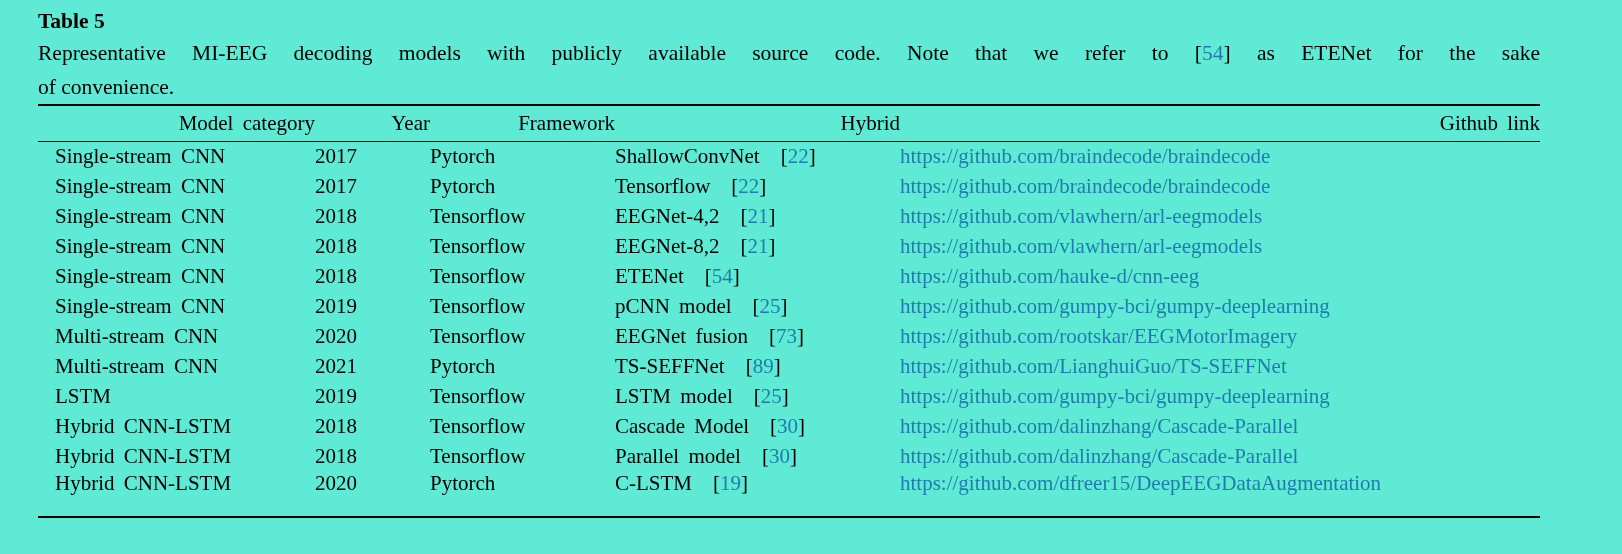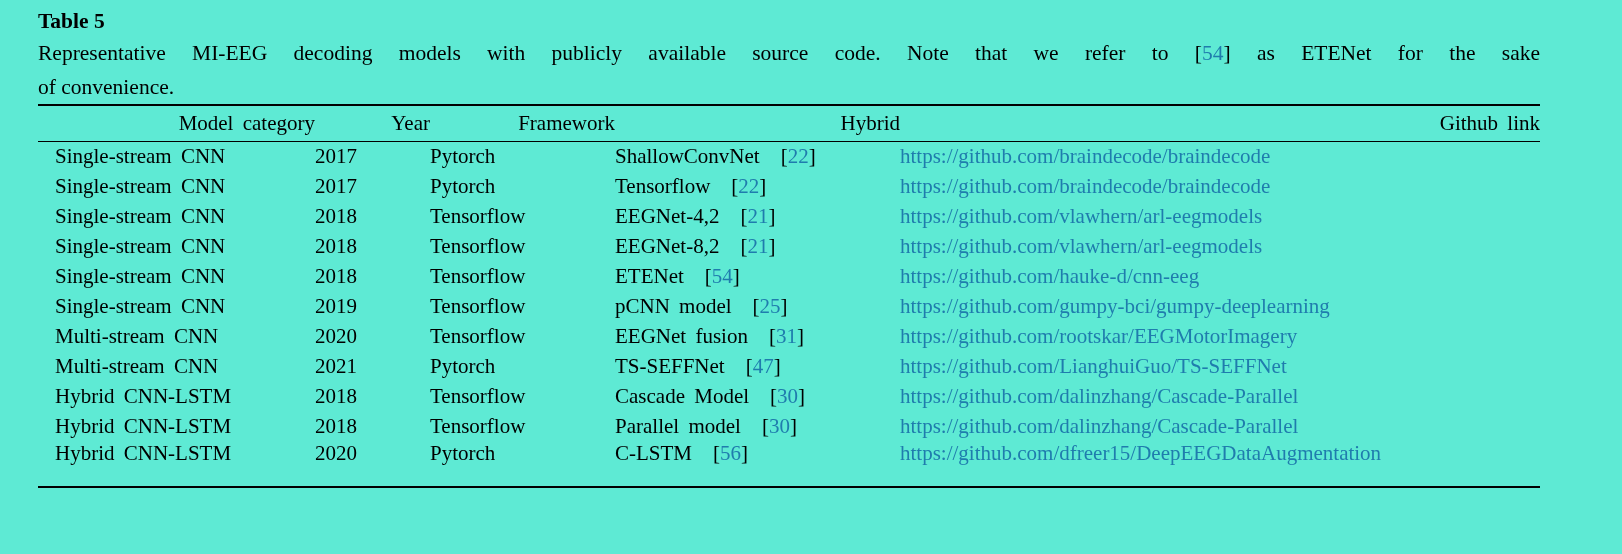--- a/index.html
+++ b/index.html
@@ -130,32 +130,39 @@
     <td>2019</td>
     <td>Tensorflow</td>
     <td><span class="mname">pCNN model</span><span>[</span><span class="num">25</span><span>]</span></td>
     <td><a class="glink">https://github.com/gumpy-bci/gumpy-deeplearning</a></td>
   </tr>
 
   <tr>
     <td class="c1">Multi-stream CNN</td>
     <td>2020</td>
     <td>Tensorflow</td>
-    <td><span class="mname">EEGNet fusion</span><span>[</span><span class="num">31</span><span>]</span></td>
+    <td><span class="mname">EEGNet fusion</span><span>[</span><span class="num">73</span><span>]</span></td>
     <td><a class="glink">https://github.com/rootskar/EEGMotorImagery</a></td>
   </tr>
 
   <tr>
     <td class="c1">Multi-stream CNN</td>
     <td>2021</td>
     <td>Pytorch</td>
-    <td><span class="mname">TS-SEFFNet</span><span>[</span><span class="num">47</span><span>]</span></td>
+    <td><span class="mname">TS-SEFFNet</span><span>[</span><span class="num">89</span><span>]</span></td>
     <td><a class="glink">https://github.com/LianghuiGuo/TS-SEFFNet</a></td>
   </tr>
 
+  <tr>
+    <td class="c1">LSTM</td>
+    <td>2019</td>
+    <td>Tensorflow</td>
+    <td><span class="mname">LSTM model</span><span>[</span><span class="num">25</span><span>]</span></td>
+    <td><a class="glink">https://github.com/gumpy-bci/gumpy-deeplearning</a></td>
+  </tr>
 
   <tr>
     <td class="c1">Hybrid CNN-LSTM</td>
     <td>2018</td>
     <td>Tensorflow</td>
     <td><span class="mname">Cascade Model</span><span>[</span><span class="num">30</span><span>]</span></td>
     <td><a class="glink">https://github.com/dalinzhang/Cascade-Parallel</a></td>
   </tr>
 
   <tr>
@@ -163,20 +170,20 @@
     <td>2018</td>
     <td>Tensorflow</td>
     <td><span class="mname">Parallel model</span><span>[</span><span class="num">30</span><span>]</span></td>
     <td><a class="glink">https://github.com/dalinzhang/Cascade-Parallel</a></td>
   </tr>
 
   <tr>
     <td class="c1">Hybrid CNN-LSTM</td>
     <td>2020</td>
     <td>Pytorch</td>
-    <td><span class="mname">C-LSTM</span><span>[</span><span class="num">56</span><span>]</span></td>
+    <td><span class="mname">C-LSTM</span><span>[</span><span class="num">19</span><span>]</span></td>
     <td><a class="glink">https://github.com/dfreer15/DeepEEGDataAugmentation</a></td>
   </tr>
 </tbody>
     </table>
 
   </div>
 </div>
 
 </body></html>

